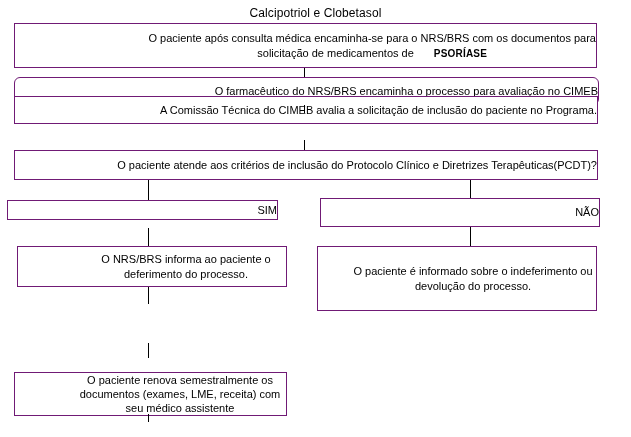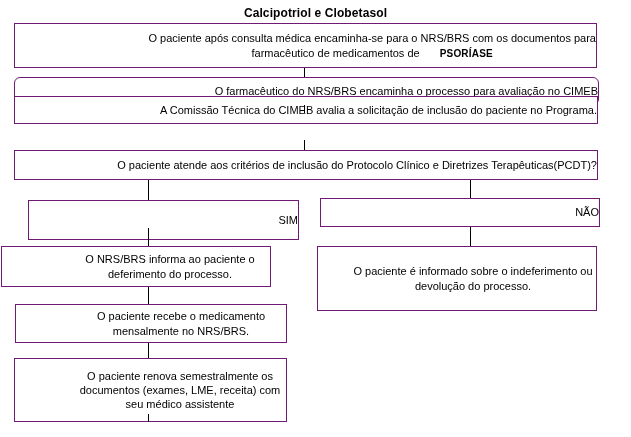--- a/index.html
+++ b/index.html
@@ -15,21 +15,21 @@
     background: #ffffff;
     overflow: hidden;
   }
   .chart-title {
     position: absolute;
     left: 0;
     top: 6px;
     width: 100%;
     text-align: center;
     font-size: 12px;
-    font-weight: bold;
+    font-weight: normal;
     letter-spacing: 0.1px;
   }
   .fbox {
     position: absolute;
     border: 1px solid #701a75;
     background: #ffffff;
     display: flex;
     align-items: center;
     justify-content: flex-end;
     text-align: center;
@@ -46,26 +46,26 @@
   .vline {
     position: absolute;
     width: 1px;
     background: #000000;
   }
   
   #box-referral   { left: 14px;  top: 23px;  width: 583px; height: 45px; }
   #box-pharmacist { left: 14px;  top: 77px;  width: 585px; height: 28px; border-radius: 6px; }
   #box-committee  { left: 14px;  top: 96px; width: 584px; height: 28px; }
   #box-question   { left: 14px;  top: 150px; width: 584px; height: 30px; }
-  #box-sim        { left: 28px;  top: 200px; width: 271px; height: 40px; }
+  #box-sim        { left: 7px;  top: 200px; width: 271px; height: 20px; }
   #box-nao        { left: 320px; top: 198px; width: 280px; height: 29px; }
-  #box-yes-inform { left: 1px;  top: 246px; width: 270px; height: 41px; }
+  #box-yes-inform { left: 17px;  top: 246px; width: 270px; height: 41px; }
   #box-no-inform  { left: 317px; top: 246px; width: 280px; height: 65px; }
   #box-receive    { left: 15px;  top: 304px; width: 272px; height: 39px; }
-  #box-renew      { left: 14px;  top: 358px; width: 273px; height: 64px; }
+  #box-renew      { left: 14px;  top: 372px; width: 273px; height: 44px; }
 
   #box-yes-inform .inner { max-width: 200px; }
   #box-no-inform  .inner { max-width: 246px; }
   #box-receive    .inner { max-width: 210px; }
   #box-renew      .inner { max-width: 212px; }
 
   
   #l-referral-pharmacist { left: 304px; top: 68px;  height: 9px;  }
   #l-pharmacist-committee{ left: 304px; top: 105px; height: 8px;  }
   #l-committee-question  { left: 304px; top: 140px; height: 10px; }
@@ -80,21 +80,21 @@
 </head>
 <body>
 
 <div class="canvas">
 
   <div class="chart-title">Calcipotriol e Clobetasol</div>
 
   <div class="fbox" id="box-referral">
     <div class="inner">
       <div>O paciente após consulta médica encaminha-se para o NRS/BRS com os documentos para</div>
-      <div><span>farmacêutico de medicamentos de</span><span class="emph">PSORÍASE</span></div>
+      <div><span>solicitação de medicamentos de</span><span class="emph">PSORÍASE</span></div>
     </div>
   </div>
 
   <div class="fbox" id="box-pharmacist">
     <div class="inner">O farmacêutico do NRS/BRS encaminha o processo para avaliação no CIMEB</div>
   </div>
 
   <div class="fbox" id="box-committee">
     <div class="inner">A Comissão Técnica  do CIMEB avalia a solicitação de inclusão do paciente no Programa.</div>
   </div>
@@ -108,23 +108,20 @@
   </div>
 
   <div class="fbox" id="box-nao">
     <div class="inner">NÃO</div>
   </div>
 
   <div class="fbox" id="box-yes-inform">
     <div class="inner">O NRS/BRS informa ao paciente o deferimento do processo.</div>
   </div>
 
-  <div class="fbox" id="box-receive">
-    <div class="inner">O paciente recebe o medicamento mensalmente no NRS/BRS.</div>
-  </div>
 
   <div class="fbox" id="box-renew">
     <div class="inner">O paciente renova semestralmente os documentos (exames, LME, receita) com seu médico assistente</div>
   </div>
 
   <div class="fbox" id="box-no-inform">
     <div class="inner">O paciente é informado sobre o indeferimento ou devolução do processo.</div>
   </div>
 
   <div class="vline" id="l-referral-pharmacist"></div>

